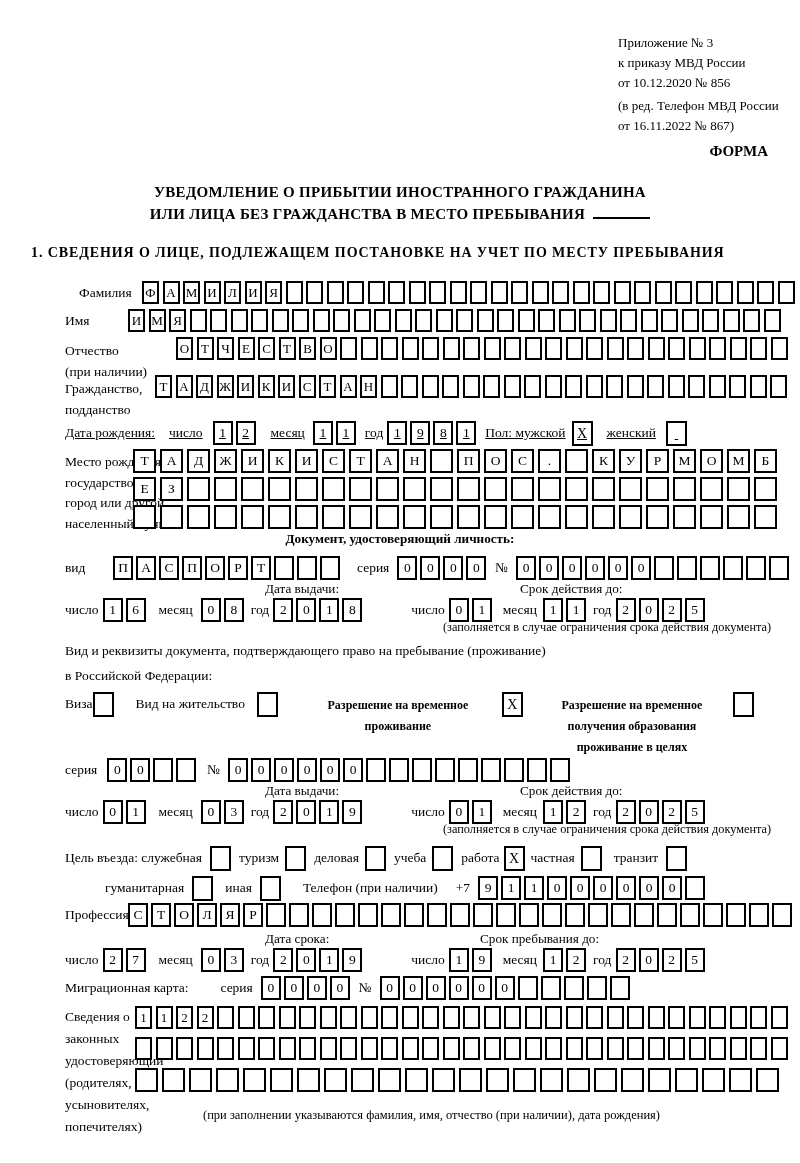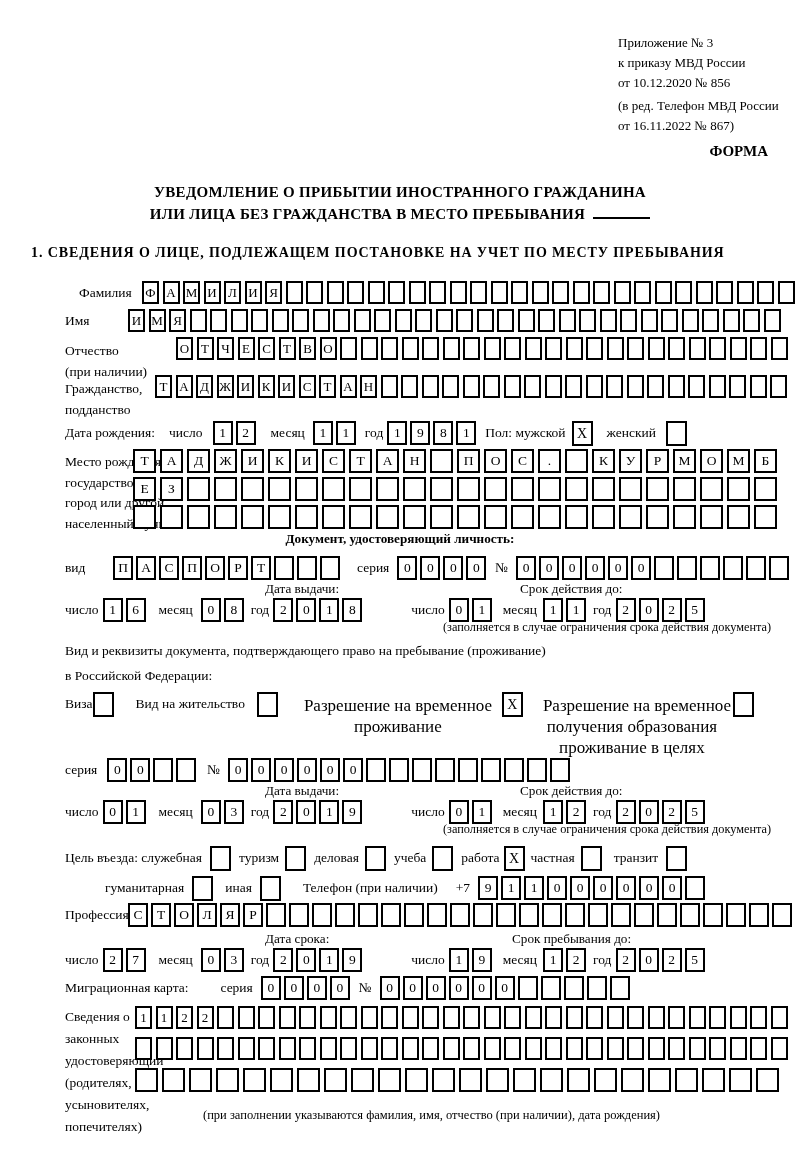--- a/index.html
+++ b/index.html
@@ -16,21 +16,21 @@
   .cb .cell{width:17px;height:21px;margin-right:0;font-size:14px;line-height:21px;font-weight:bold;font-weight:normal;}
   .hdr{left:618px;top:33px;font-size:13px;line-height:20px;}
   .hdr .gap{margin-top:3px;}
   .forma{right:32px;top:143px;font-size:15px;font-weight:bold;}
   .title{left:0;top:181px;width:100%;text-align:center;font-weight:bold;font-size:15px;line-height:22px;letter-spacing:.3px;}
   .title-underline{display:inline-block;width:57px;height:14px;border-bottom:2px solid #000;margin-left:8px;}
   .sec1{left:31px;top:245px;font-weight:bold;font-size:14px;letter-spacing:.9px;}
   .dochead{left:0;top:531px;width:100%;text-align:center;font-weight:bold;font-size:13.2px;}
   .small-note{font-size:12.3px;}
   .lblblock{line-height:20.5px;font-size:13.5px;}
-  .ctr{text-align:center;line-height:21px;font-size:17px;}
+  .ctr{text-align:center;line-height:21px;font-size:12px;font-weight:bold;}
   .mr4{margin-right:4px;}.mr6{margin-right:6px;}.mr8{margin-right:8px;}
   .mr10{margin-right:10px;}.mr12{margin-right:12px;}.mr14{margin-right:14px;}
   .mr18{margin-right:18px;}.mr20{margin-right:20px;}.mr22{margin-right:22px;}
   .mr26{margin-right:26px;}.mr36{margin-right:32px;}
   .sp60{width:46px;}
 </style>
 </head>
 <body>
 
 <div id="page">
@@ -201,21 +201,21 @@
         <span class="cell">&nbsp;</span>
         <span class="cell">&nbsp;</span>
         <span class="cell">&nbsp;</span>
         <span class="cell">&nbsp;</span>
         <span class="cell">&nbsp;</span>
         <span class="cell">&nbsp;</span>
         <span class="cell">&nbsp;</span>
       </span>
   </div>
 
-  <div class="row" style="left:65px;top:421px;">
+  <div class="row" style="left:65px;top:421px;text-decoration:underline;">
     <span class="lbl mr14">Дата рождения:</span>
     <span class="lbl mr10">число</span>
     <span class="cells m mr12">
         <span class="cell">1</span>
         <span class="cell">2</span>
       </span>
     <span class="lbl mr8">месяц</span>
     <span class="cells m mr6">
         <span class="cell">1</span>
         <span class="cell">1</span>
@@ -594,21 +594,21 @@
         <span class="cell">&nbsp;</span>
         <span class="cell">&nbsp;</span>
         <span class="cell">&nbsp;</span>
         <span class="cell">&nbsp;</span>
         <span class="cell">&nbsp;</span>
         <span class="cell">&nbsp;</span>
       </span>
   </div>
 
   <div class="abs" style="left:265px;top:931px;font-size:13.2px;">Дата срока:</div>
-  <div class="abs" style="left:512px;top:931px;font-size:13.2px;">Срок пребывания до:</div>
+  <div class="abs" style="left:480px;top:931px;font-size:13.2px;">Срок пребывания до:</div>
 
   <div class="row" style="left:65px;top:948px;">
     <span class="lbl mr4">число</span>
     <span class="cells m mr10">
         <span class="cell">2</span>
         <span class="cell">7</span>
       </span>
     <span class="lbl mr8">месяц</span>
     <span class="cells m mr4">
         <span class="cell">0</span>

